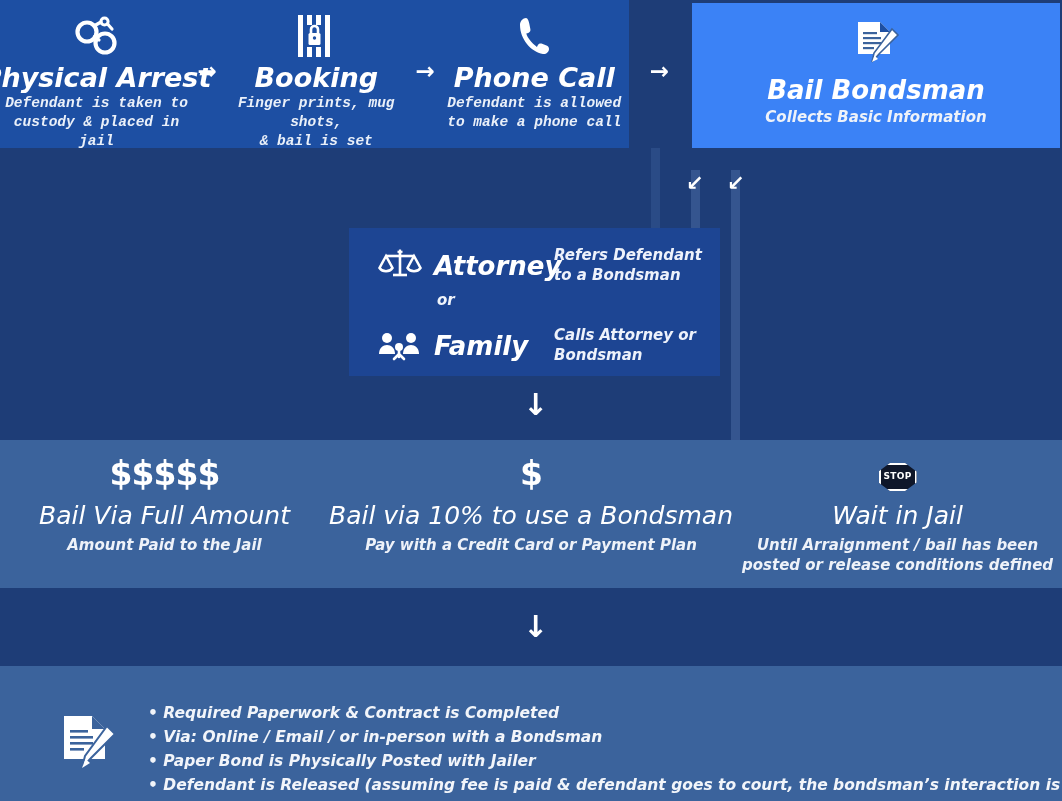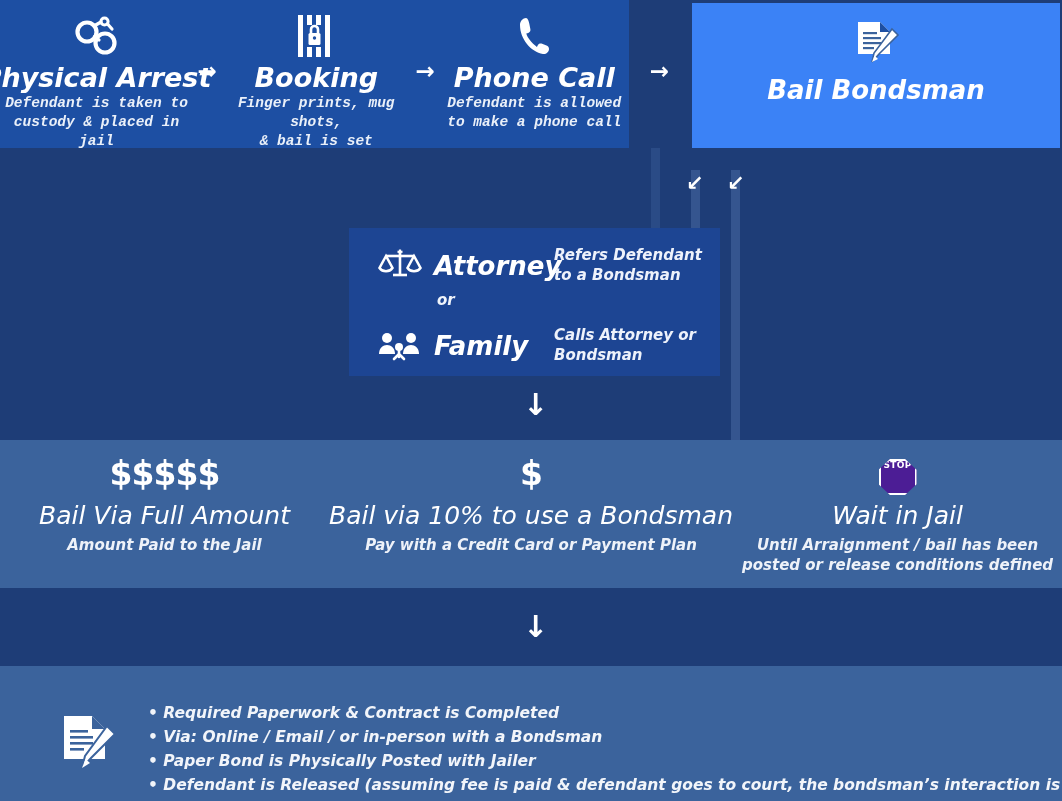--- a/index.html
+++ b/index.html
@@ -63,23 +63,23 @@
     position:absolute; left:0; top:440px; width:1062px; height:148px;
     background:#3b639c; display:flex;
   }
   .opt { flex:1; display:flex; flex-direction:column; align-items:center; text-align:center; padding-top:16px; }
   .opt .sym { font-size:33px; font-weight:bold; color:#ffffff; letter-spacing:-1px; line-height:1.1; height:42px; }
   .opt .opt-title { font-size:25px; font-style:italic; font-weight:normal; color:#ffffff; margin-top:3px; white-space:nowrap; }
   .opt .opt-desc { font-size:15px; font-style:italic; font-weight:bold; color:#eef2f9; margin-top:6px; line-height:1.32; }
 
   
   .stop-sign {
-    width:38px; height:36px; background:#4c1d95; border:2px solid #ffffff;
+    width:38px; height:28px; background:#0f172a; border:2px solid #ffffff;
     clip-path:polygon(30% 0,70% 0,100% 30%,100% 70%,70% 100%,30% 100%,0 70%,0 30%);
-    display:flex; align-items:flex-start; justify-content:center;
+    display:flex; align-items:center; justify-content:center;
   }
   .stop-sign span { font-size:9px; font-weight:bold; color:#ffffff; letter-spacing:.3px; }
 
   
   .bottom-box {
     position:absolute; left:0; top:666px; width:1062px; height:135px;
     background:#3b639c;
   }
   .bottom-icon { position:absolute; left:57px; top:712px; }
   .bullets { position:absolute; left:148px; top:703px; }
@@ -170,20 +170,21 @@
         <path d="M28 3 v10 h10" fill="#1d4fa3"></path>
         <rect x="11" y="13" width="14" height="2.2" fill="#3b639c"></rect>
         <rect x="11" y="18" width="18" height="2.2" fill="#3b639c"></rect>
         <rect x="11" y="23" width="18" height="2.2" fill="#3b639c"></rect>
         <rect x="11" y="28" width="11" height="2.2" fill="#3b639c"></rect>
         <path d="M40 10 L46 16 L27 35 L20 43 L22 34 Z" fill="#fff" stroke="#3b639c" stroke-width="1.6"></path>
         <path d="M20 43 L22.5 36.5 L26 40 Z" fill="#fff"></path>
       </svg>
     </div>
     <div class="bt">Bail Bondsman</div>
+    <div class="bs">Collects Basic Information</div>
   </div>
 
   <div class="attorney-box"></div>
 
   <div class="row-att" style="left:372px; top:246px;">
     <div class="att-icon">
       <svg width="44" height="34" viewBox="0 0 44 34" fill="none">
         <path d="M22 3 v22" stroke="#fff" stroke-width="2.6"></path>
         <path d="M8 7 h28" stroke="#fff" stroke-width="2.6"></path>
         <path d="M22 0.5 v5" stroke="#fff" stroke-width="2.2"></path>

